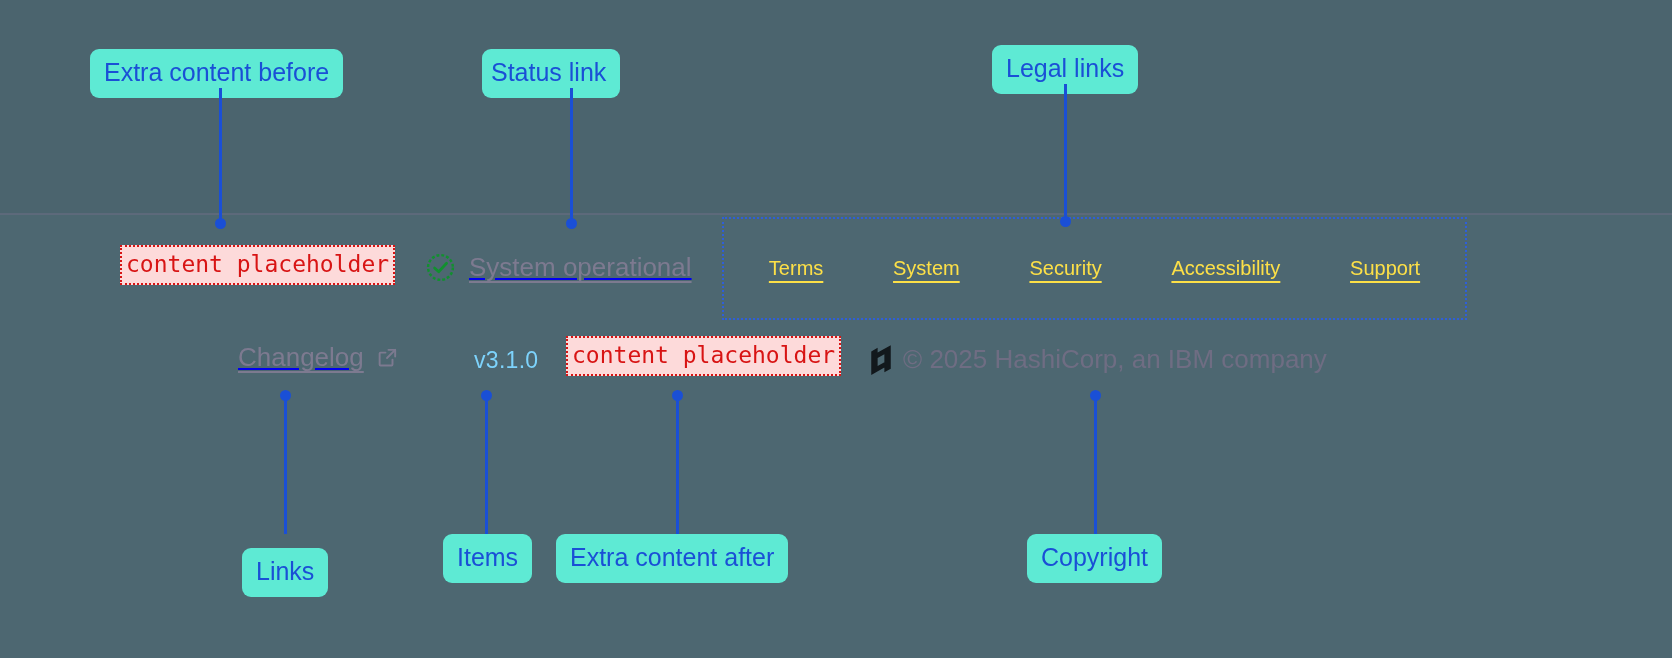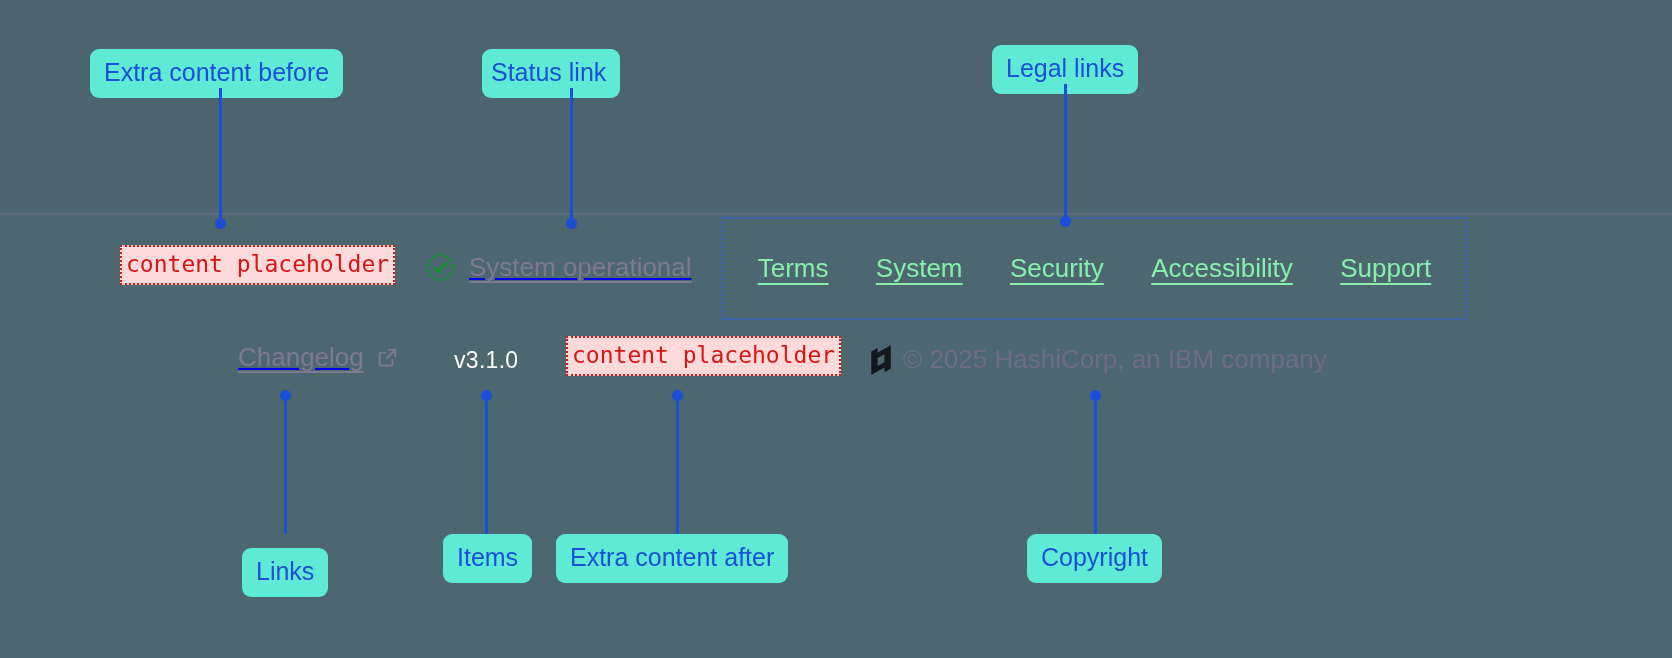--- a/index.html
+++ b/index.html
@@ -108,22 +108,22 @@
     top: 217px;
     width: 745px;
     height: 103px;
     display: flex;
     align-items: center;
     justify-content: space-around;
     box-sizing: border-box;
     padding: 0 12px;
   }
   .legal-link {
-    font-size: 26px;
-    color: #86efac;
+    font-size: 20px;
+    color: #fde047;
     text-underline-offset: 6px;
     text-decoration-thickness: 1.6px;
     white-space: nowrap;
   }
 
   
   #changelog {
     position: absolute;
     left: 238px;
     top: 342px;
@@ -136,24 +136,24 @@
     color: #7d7a90;
     text-decoration: underline;
     text-underline-offset: 5px;
     text-decoration-thickness: 1.6px;
   }
   .ext-icon { width: 23px; height: 23px; display: block; }
 
   
   #version {
     position: absolute;
-    left: 454px;
+    left: 474px;
     top: 347px;
     font-size: 23px;
-    color: #ffffff;
+    color: #7dd3fc;
     letter-spacing: .3px;
   }
 
   
   #copyright {
     position: absolute;
     left: 866px;
     top: 344px;
     display: flex;
     align-items: center;

